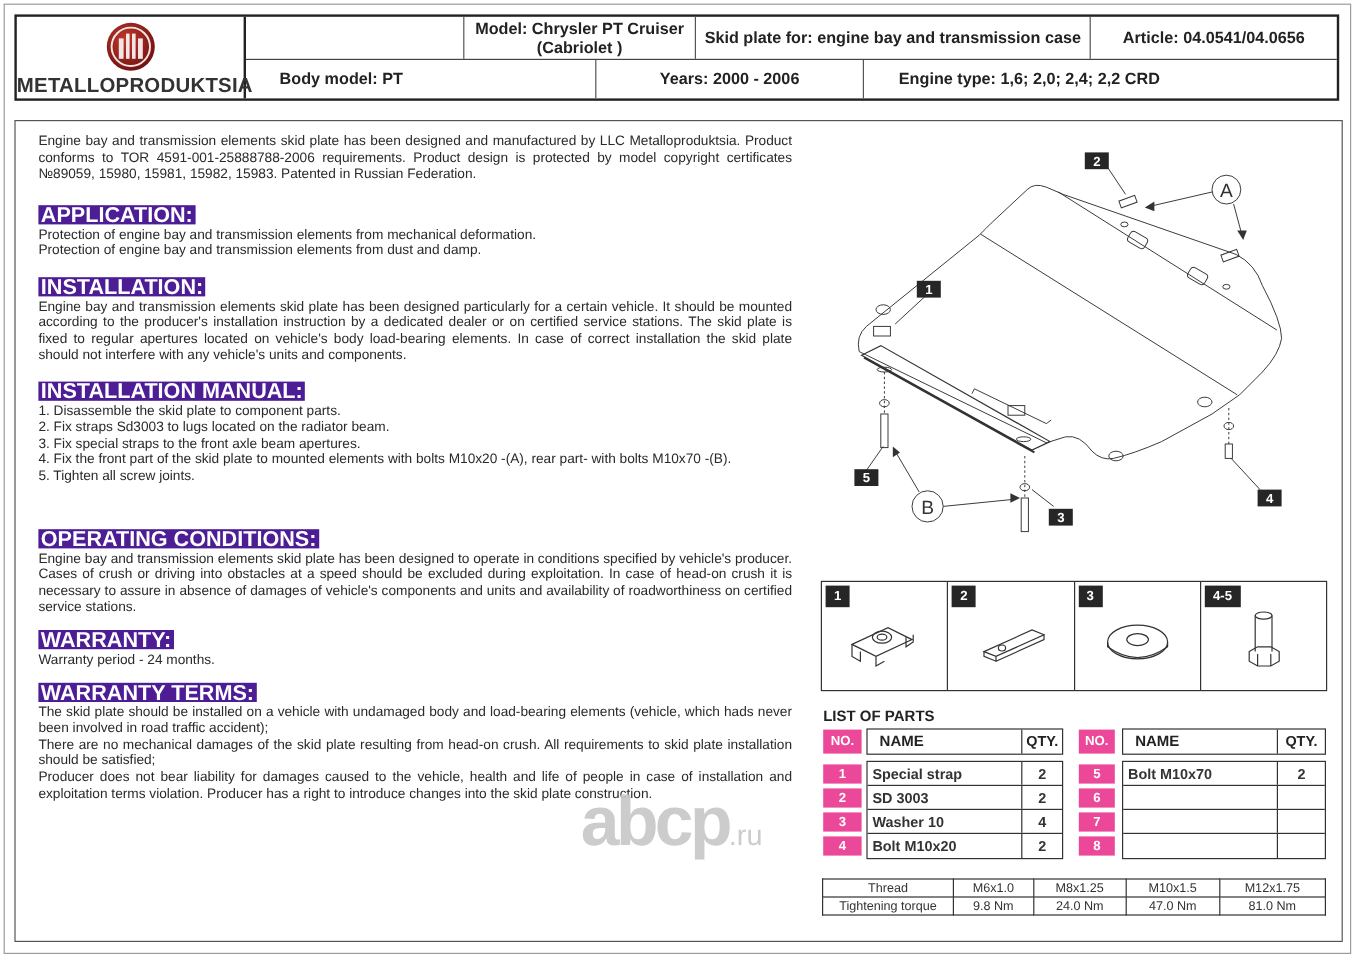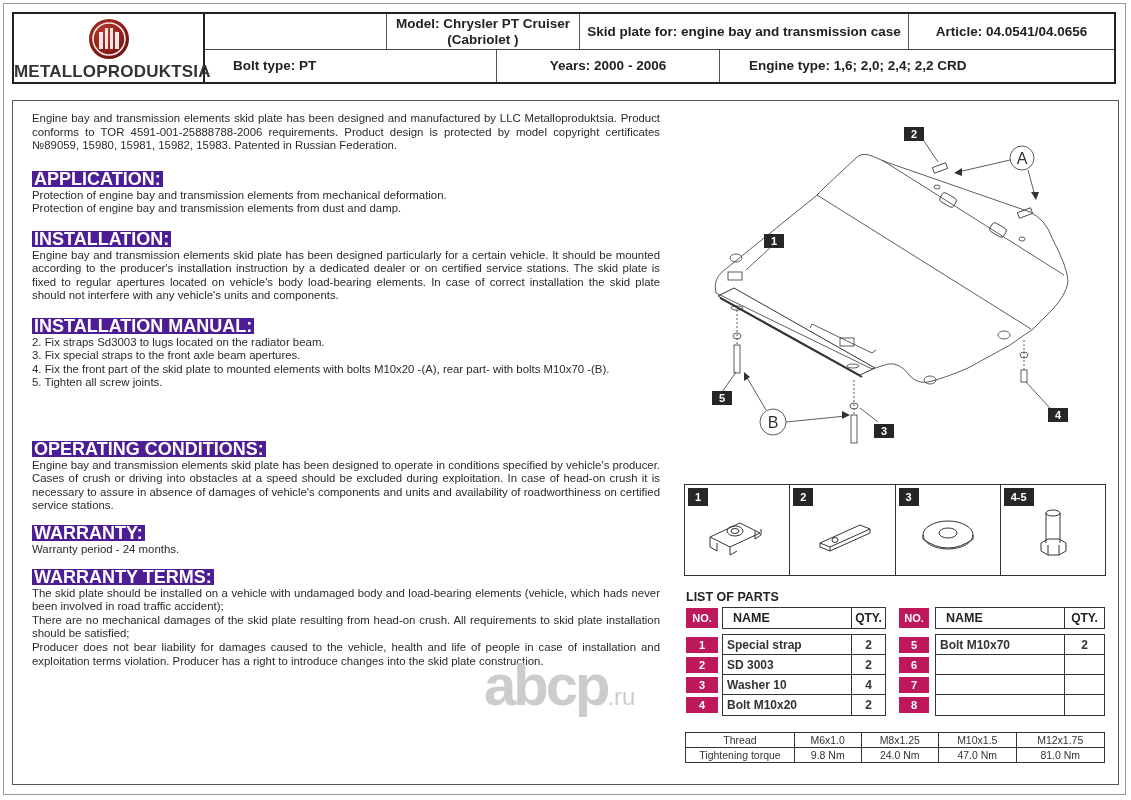--- a/index.html
+++ b/index.html
@@ -34,21 +34,21 @@
   
   .pics { position:absolute; left:684px; top:484px; width:422px; height:92px;
           border:1px solid #333; box-sizing:border-box; display:flex; }
   .pic { position:relative; flex:1; border-right:1px solid #333; box-sizing:border-box; }
   .pic:last-child { border-right:none; }
   .pic-tag { position:absolute; left:3px; top:3px; background:#262626; color:#fff; font-weight:bold;
              font-size:11px; padding:2px 7px; line-height:14px; }
   .pic svg { position:absolute; left:0; top:0; }
   
   .lop-title { position:absolute; left:686px; top:590px; font-weight:bold; font-size:12.5px; color:#222; }
-  .no-box { position:absolute; background:#be185d; color:#fff; font-weight:bold; font-size:11px;
+  .no-box { position:absolute; background:#ec4899; color:#fff; font-weight:bold; font-size:11px;
             display:flex; align-items:center; justify-content:center; }
   .nm-table { position:absolute; border:1px solid #333; box-sizing:border-box; }
   .nm-row { position:absolute; left:0; right:0; border-bottom:1px solid #333; box-sizing:border-box;font-weight:bold; }
   .nm-row:last-child { border-bottom:none; }
   .nm-name { position:absolute; left:4px; top:0; bottom:0; display:flex; align-items:center; font-size:12px; color:#333; }
   .nm-qty { position:absolute; top:0; bottom:0; border-left:1px solid #333; display:flex; align-items:center;
             justify-content:center; font-size:12px; color:#333; }
   .hdr-name { font-weight:bold; font-size:12.5px; color:#222; padding-left:6px; }
   .hdr-qty { font-weight:bold; font-size:12px; color:#222; }
   
@@ -87,21 +87,21 @@
   <div class="vline" style="left:372px; top:0; height:35px;"></div>
   <div class="hcell" style="left:373px; top:0; width:192px; height:35px; font-size:13.5px; flex-direction:column;">
     <span>Model: Chrysler PT Cruiser</span>
     <span>(Cabriolet )</span>
   </div>
   <div class="vline" style="left:565px; top:0; height:35px;"></div>
   <div class="hcell" style="left:566px; top:0; width:328px; height:35px; font-size:13.5px;">Skid plate for: engine bay and transmission case</div>
   <div class="vline" style="left:894px; top:0; height:35px;"></div>
   <div class="hcell" style="left:895px; top:0; width:205px; height:35px; font-size:13.5px;">Article: 04.0541/04.0656</div>
 
-  <div class="hcell" style="left:193px; top:36px; width:300px; height:32px; font-size:13.5px; justify-content:flex-start; padding-left:26px;">Bolt type: PT</div>
+  <div class="hcell" style="left:193px; top:36px; width:300px; height:32px; font-size:13.5px; justify-content:flex-start; padding-left:26px;">Body model: PT</div>
   <div class="vline" style="left:482px; top:36px; height:32px;"></div>
   <div class="hcell" style="left:483px; top:36px; width:222px; height:32px; font-size:13.5px;">Years: 2000 - 2006</div>
   <div class="vline" style="left:705px; top:36px; height:32px;"></div>
   <div class="hcell" style="left:706px; top:36px; width:394px; height:32px; font-size:13.5px; justify-content:flex-start; padding-left:29px;">Engine type: 1,6; 2,0; 2,4; 2,2 CRD</div>
 </div>
 
 <div class="body-frame"></div>
 
 <div class="sec" style="top:112px;">
   <p>Engine bay and transmission elements skid plate has been designed and manufactured by LLC Metalloproduktsia. Product conforms to TOR 4591-001-25888788-2006 requirements. Product design is protected by model copyright certificates №89059, 15980, 15981, 15982, 15983. Patented in Russian Federation.</p>
@@ -116,20 +116,21 @@
 </div>
 
 <div class="sec" style="top:231px;">
   <div class="sec-title">INSTALLATION:</div>
   <p>Engine bay and transmission elements skid plate has been designed particularly for a certain vehicle. It should be mounted according to the producer's installation instruction by a dedicated dealer or on certified service stations. The skid plate  is fixed to regular apertures located on vehicle's body load-bearing elements. In case of correct installation the skid plate should not interfere with any vehicle's units and components.</p>
 </div>
 
 <div class="sec" style="top:318px;">
   <div class="sec-title">INSTALLATION  MANUAL:</div>
   <div class="lines">
+    <div>1. Disassemble the skid plate to component parts.</div>
     <div>2. Fix straps Sd3003 to lugs located on the radiator beam.</div>
     <div>3. Fix special straps to the front axle beam apertures.</div>
     <div>4. Fix the front part of the skid plate to mounted elements with bolts M10x20 -(A), rear part- with bolts M10x70 -(B).</div>
     <div>5. Tighten all screw joints.</div>
   </div>
 </div>
 
 <div class="sec" style="top:441px;">
   <div class="sec-title">OPERATING CONDITIONS:</div>
   <p>Engine bay and transmission elements skid plate has been designed to operate in conditions specified by vehicle's producer. Cases of crush or driving into obstacles  at a speed should be excluded during exploitation. In case of head-on crush it is necessary to assure in absence of damages of vehicle's components and units and availability  of roadworthiness  on certified service stations.</p>

